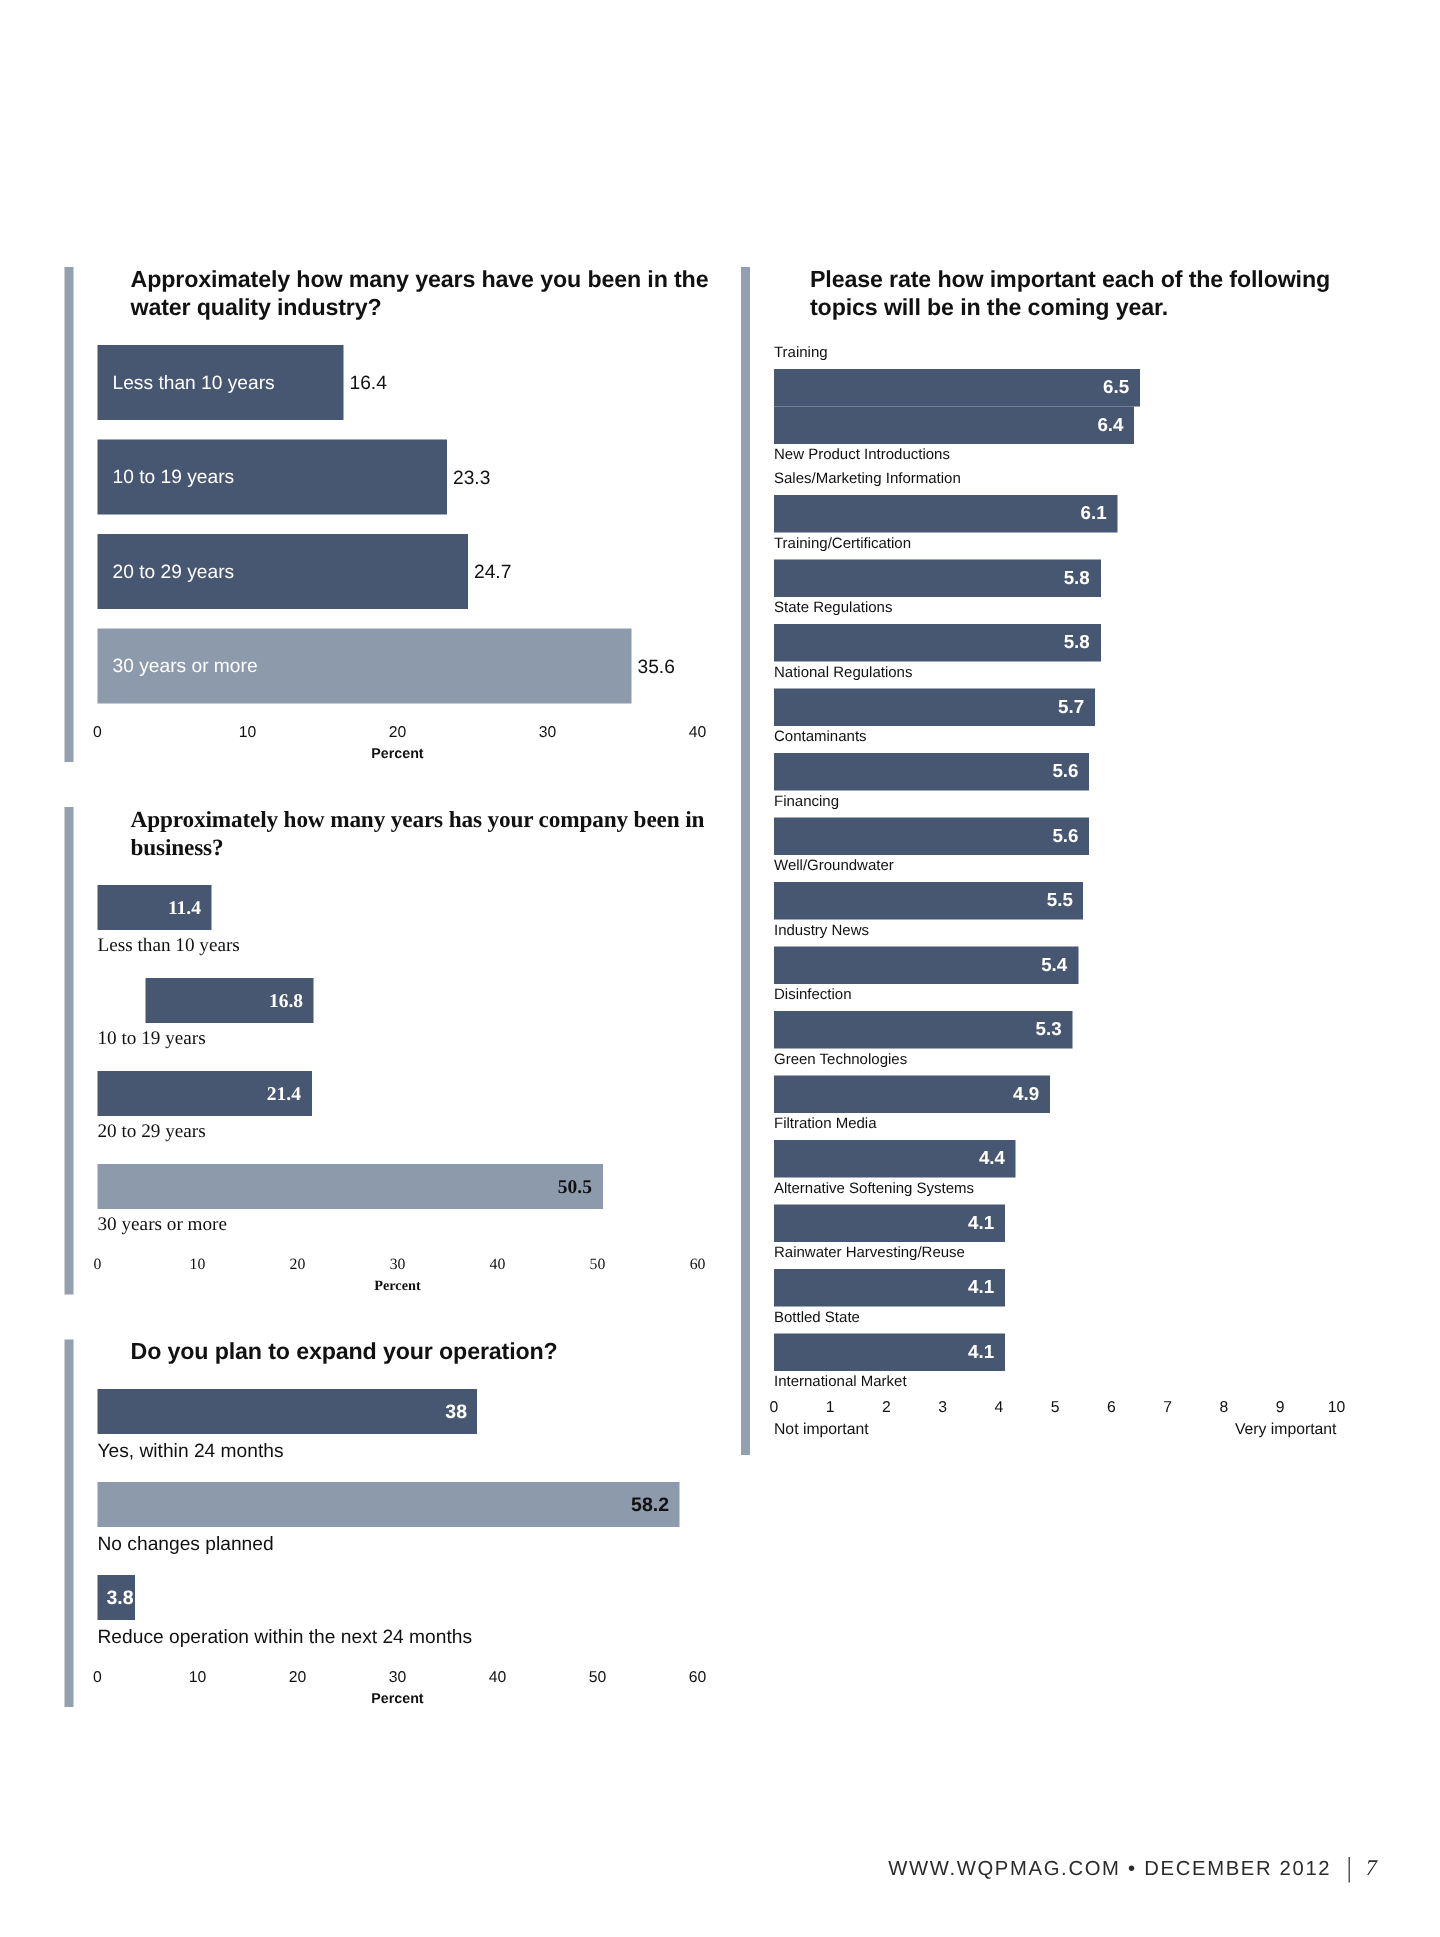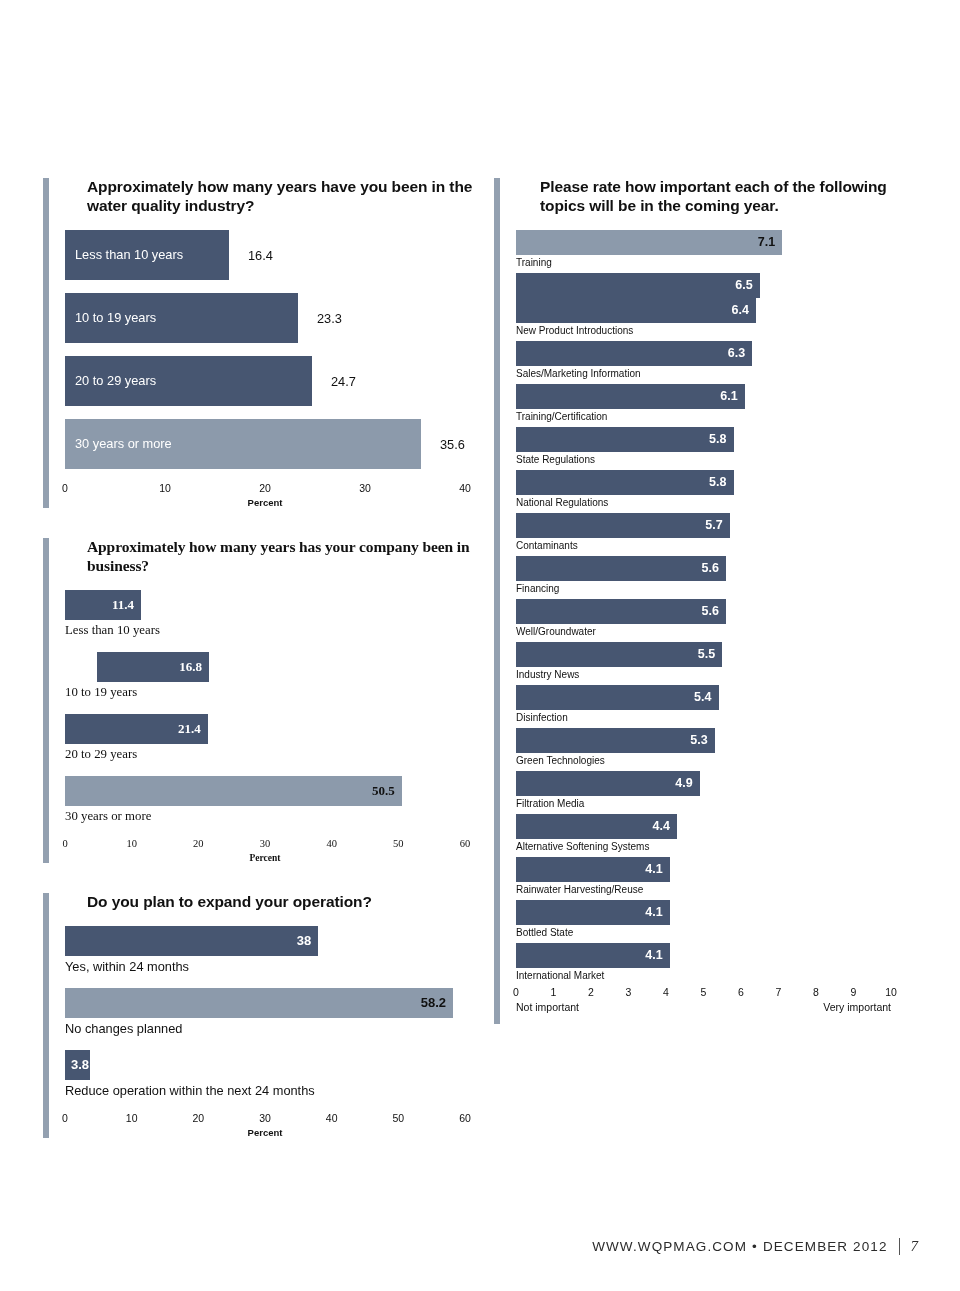--- a/index.html
+++ b/index.html
@@ -63,21 +63,21 @@
 
   
   .c1 .bar-row { margin-bottom: 13px; }
   .c1 .bar { height: 50px; padding-left: 10px; }
   .c1 .bar-label { font-size: 12.8px; color: #fff; white-space: nowrap; }
   .c1 .bar-value {
     position: absolute;
     left: 100%;
     top: 50%;
     transform: translateY(-50%);
-    margin-left: 19px;
+    margin-left: 4px;
     color: #111;
     font-size: 12.8px;
     white-space: nowrap;
   }
 
   
   .c23 .bar-row { margin-bottom: 8px; }
   .c23 .bar {
     height: 30px;
     justify-content: flex-end;
@@ -295,40 +295,34 @@
     </div>
 
   </div>
 
   <div class="col-right">
     <div class="chart-block" id="block-3">
       <div class="rule" style="bottom:-10px;"></div>
       <h2 class="chart-title">Please rate how important each of the following topics will be in the coming year.</h2>
       <div class="plot c4" id="plot-3">
           <div class="bar-row">
-            <div class="bar" style="width: 266.25px; background: rgb(140, 154, 171);">
-              <span style="color: rgb(17, 17, 17);">7.1</span>
-            </div>
             <span class="cat-label">Training</span>
           </div>
           <div class="bar-row">
             <div class="bar" style="width: 243.75px; background: rgb(71, 86, 113);">
               <span style="color: rgb(255, 255, 255); margin-left: 48px;">6.5</span>
             </div>
           </div>
           <div class="bar-row">
             <div class="bar" style="width: 240px; background: rgb(71, 86, 113);">
               <span style="color: rgb(255, 255, 255);">6.4</span>
             </div>
             <span class="cat-label">New Product Introductions</span>
           </div>
           <div class="bar-row">
-            <div class="bar" style="width: 236.25px; background: rgb(71, 86, 113);">
-              <span style="color: rgb(255, 255, 255);">6.3</span>
-            </div>
             <span class="cat-label">Sales/Marketing Information</span>
           </div>
           <div class="bar-row">
             <div class="bar" style="width: 228.75px; background: rgb(71, 86, 113);">
               <span style="color: rgb(255, 255, 255);">6.1</span>
             </div>
             <span class="cat-label">Training/Certification</span>
           </div>
           <div class="bar-row">
             <div class="bar" style="width: 217.5px; background: rgb(71, 86, 113);">

